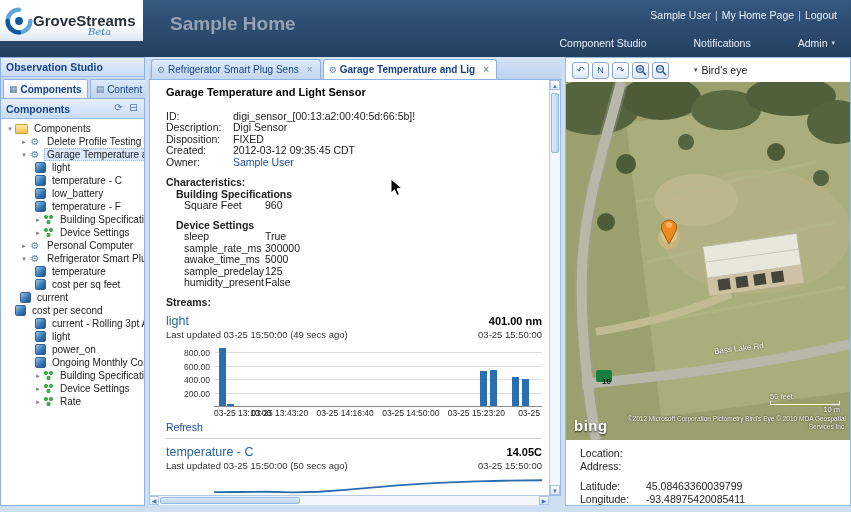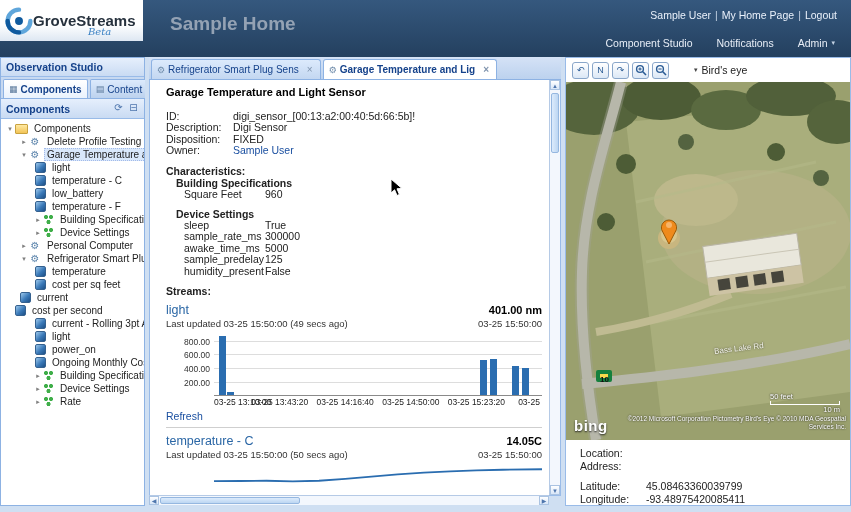--- a/index.html
+++ b/index.html
@@ -11,21 +11,21 @@
   .header { position:absolute; left:0; top:0; width:851px; height:57px;
             background:linear-gradient(180deg,#35587e 0%,#24405f 100%); }
   .logo-box { position:absolute; left:0; top:0; width:143px; height:41px;
               background:linear-gradient(180deg,#ffffff 60%,#dde7f2); display:flex; align-items:center; padding-left:5px; }
   .brand { font-size:15px; font-weight:bold; color:#26313d; margin-left:0; }
   .beta { position:absolute; left:88px; top:26px; font-style:italic; color:#3b82c4; font-size:10px; font-family:"DejaVu Serif",serif; }
   .page-title { position:absolute; left:170px; top:13px; font-size:19px; font-weight:bold; color:#94a2b4; }
   .user-links { position:absolute; right:14px; top:9px; color:#c4d2e4; font-size:10.5px; }
   .user-links a { color:#eaf1fb; text-decoration:none; cursor:pointer; }
   .user-links .sep { margin:0 4px; }
-  .top-nav { position:absolute; right:16px; top:37px; display:flex; gap:24px; color:#e8eef7; font-size:10.5px; }
+  .top-nav { position:absolute; right:16px; top:37px; display:flex; gap:47px; color:#e8eef7; font-size:10.5px; }
   .nav-item { cursor:pointer; display:flex; align-items:center; gap:4px; }
   .nav-arrow { font-size:7px; color:#c4d2e4; }
 
   
   .sidebar { position:absolute; left:0; top:57px; width:145px; height:449px; background:#fff; border:1px solid #8db2e3; }
   .ws-header { height:19px; background:linear-gradient(#e6effc,#c9dbf3); color:#15428b; font-weight:bold; font-size:10.5px;
                line-height:19px; padding-left:5px; border-bottom:1px solid #99bbe8; cursor:pointer; }
   .side-tabs { height:22px; background:#c7d9f1; display:flex; align-items:flex-end; padding:2px 2px 0 2px; gap:2px; border-bottom:1px solid #8db2e3; }
   .side-tab { height:19px; padding:0 5px; display:flex; align-items:center; gap:3px; font-size:10px; color:#15428b;
               background:linear-gradient(#dceafc,#bcd2ee); border:1px solid #8db2e3; border-bottom:none; border-radius:2px 2px 0 0; cursor:pointer; white-space:nowrap; }
@@ -102,21 +102,21 @@
 
   
   .rightpanel { position:absolute; left:565px; top:57px; width:286px; height:449px; background:#fff; border:1px solid #99bbe8; }
   .map-toolbar { height:24px; display:flex; align-items:center; gap:3px; padding:3px 6px; background:#fff; }
   .map-btn { width:17px; height:17px; border:1px solid #89a6c9; border-radius:3px; background:linear-gradient(#fff,#dce8f6);
              color:#2a5b94; font-size:9px; display:flex; align-items:center; justify-content:center; cursor:pointer; }
   .view-dd { margin-left:22px; display:flex; align-items:center; gap:4px; color:#222; font-size:10.5px; cursor:pointer; }
   .dd-arrow { font-size:7px; color:#444; }
   .map-area { position:relative; height:358px; overflow:hidden; cursor:grab; }
   .map-area svg.scene { position:absolute; inset:0; }
-  .map-shield { position:absolute; left:30px; top:288px; width:16px; height:12px; background:#f7d94c; border:4px solid #15803d;
+  .map-shield { position:absolute; left:30px; top:288px; width:16px; height:12px; background:#f7d94c; border:6px solid #15803d;
                 color:#111; font-size:8px; font-weight:bold; text-align:center; line-height:11px; border-radius:2px; }
   .map-roadname { position:absolute; left:148px; top:262px; color:#f4f4ea; font-size:8px; transform:rotate(-7deg);
                   text-shadow:0 0 2px #3a3a30; white-space:nowrap; }
   .map-scale { position:absolute; right:10px; bottom:26px; color:#fff; font-size:7.5px; text-shadow:0 0 2px #000; text-align:left; }
   .scale-line { width:70px; height:4px; border-left:1px solid #fff; border-right:1px solid #fff; border-bottom:1px solid #fff; }
   .scale-m { text-align:right; }
   .map-copy { position:absolute; right:4px; bottom:10px; text-align:right; font-size:6.5px; color:#fff; text-shadow:0 0 2px #000; line-height:7.5px; }
   .map-bing { position:absolute; left:8px; bottom:6px; color:#fff; font-size:15px; font-weight:bold; letter-spacing:0.5px; text-shadow:0 1px 2px #222; }
   .map-info { padding:8px 8px 0 14px; font-size:10.5px; }
   .inforow { display:flex; line-height:11.5px; margin-bottom:1px; }
@@ -305,20 +305,24 @@
             <span class="flabel">ID:</span>
             <span>digi_sensor_[00:13:a2:00:40:5d:66:5b]!</span>
           </div>
           <div class="frow">
             <span class="flabel">Description:</span>
             <span>Digi Sensor</span>
           </div>
           <div class="frow">
             <span class="flabel">Disposition:</span>
             <span>FIXED</span>
+          </div>
+          <div class="frow">
+            <span class="flabel">Created:</span>
+            <span>2012-03-12 09:35:45 CDT</span>
           </div>
           <div class="frow">
             <span class="flabel">Owner:</span>
             <span class="link">Sample User</span>
           </div>
         </div>
       <div class="sec-head">Characteristics:</div>
       <div class="sub-head">Building Specifications</div>
       <div>
           <div class="kvrow">

